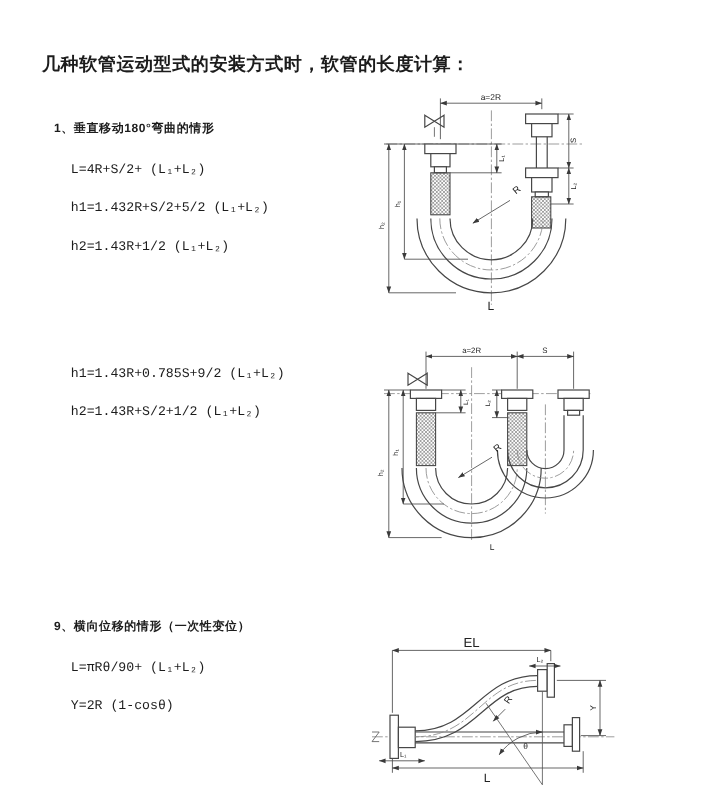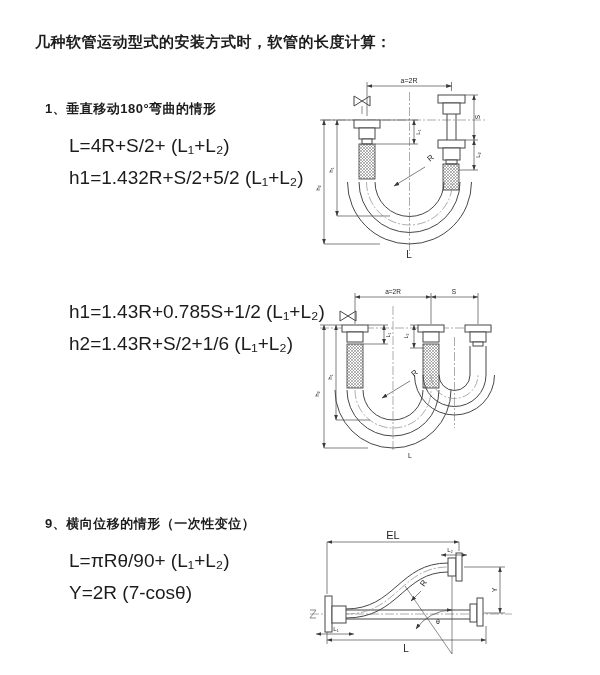--- a/index.html
+++ b/index.html
@@ -1,54 +1,55 @@
 <!DOCTYPE html>
 <html><head>
 <meta charset="utf-8">
 <style>
   html,body{margin:0;padding:0;}
   body{
     width:600px;height:675px;background:#ffffff;position:relative;overflow:hidden;
     font-family:"Liberation Sans",sans-serif;color:#1c1c1c;
   }
   .title{
-    position:absolute;left:35px;top:33px;font-size:15px;font-weight:bold;letter-spacing:.5px;
+    position:absolute;left:35px;top:44px;font-size:15px;font-weight:bold;letter-spacing:.5px;
   }
   .sec{position:absolute;left:45px;}
-  .sec-h{font-size:13px;font-weight:bold;margin:0 0 12px 0;letter-spacing:.5px;}
-  .f{font-size:19px;line-height:32px;margin-left:24px;white-space:pre;}
+  .sec-h{font-size:10px;font-weight:bold;margin:0 0 12px 0;letter-spacing:.5px;}
+  .f{font-size:11px;line-height:32px;margin-left:14px;white-space:pre;font-family:Liberation Mono, monospace;}
   .diag{position:absolute;}
   
   .ln{stroke:#474747;stroke-width:1;fill:none;}
   .thin{stroke:#5a5a5a;stroke-width:.7;fill:none;}
   .cl{stroke:#8a8a8a;stroke-width:.7;fill:none;stroke-dasharray:9 2 2 2;}
   .dim{stroke:#4a4a4a;stroke-width:.7;fill:none;}
   .fit{fill:#ffffff;stroke:#474747;stroke-width:1;}
   .lbl{font-family:"Liberation Sans",sans-serif;fill:#222222;}
 </style>
 </head>
 <body>
 
 <div class="title">几种软管运动型式的安装方式时，软管的长度计算：</div>
 
 <div class="sec" style="top:100px">
   <div class="sec-h">1、垂直移动180°弯曲的情形</div>
   <div class="f">L=4R+S/2+ (L₁+L₂)</div>
   <div class="f">h1=1.432R+S/2+5/2 (L₁+L₂)</div>
+  <div class="f">h2=1.43R+1/2 (L₁+L₂)</div>
 </div>
 
 <div class="sec" style="top:296px">
-  <div class="f">h1=1.43R+0.785S+1/2 (L₁+L₂)</div>
-  <div class="f">h2=1.43R+S/2+1/6 (L₁+L₂)</div>
+  <div class="f">h1=1.43R+0.785S+9/2 (L₁+L₂)</div>
+  <div class="f">h2=1.43R+S/2+1/2 (L₁+L₂)</div>
 </div>
 
 <div class="sec" style="top:515px">
   <div class="sec-h">9、横向位移的情形（一次性变位）</div>
   <div class="f">L=πRθ/90+ (L₁+L₂)</div>
-  <div class="f">Y=2R (7-cosθ)</div>
+  <div class="f">Y=2R (1-cosθ)</div>
 </div>
 
 <div class="diag" style="left:310px;top:70px">
 <svg width="290" height="196" viewBox="0 0 290 196">
   <defs>
     <pattern id="hp1" patternUnits="userSpaceOnUse" width="3" height="3">
       <path d="M0,3 L3,0 M0,0 L3,3" stroke="#6a6a6a" stroke-width="0.5"></path>
     </pattern>
     <marker id="ar1" viewBox="0 0 10 10" refX="9.5" refY="5" markerWidth="8" markerHeight="8" orient="auto-start-reverse">
       <path d="M0,1.5 L10,5 L0,8.5 Z" fill="#3a3a3a"></path>

